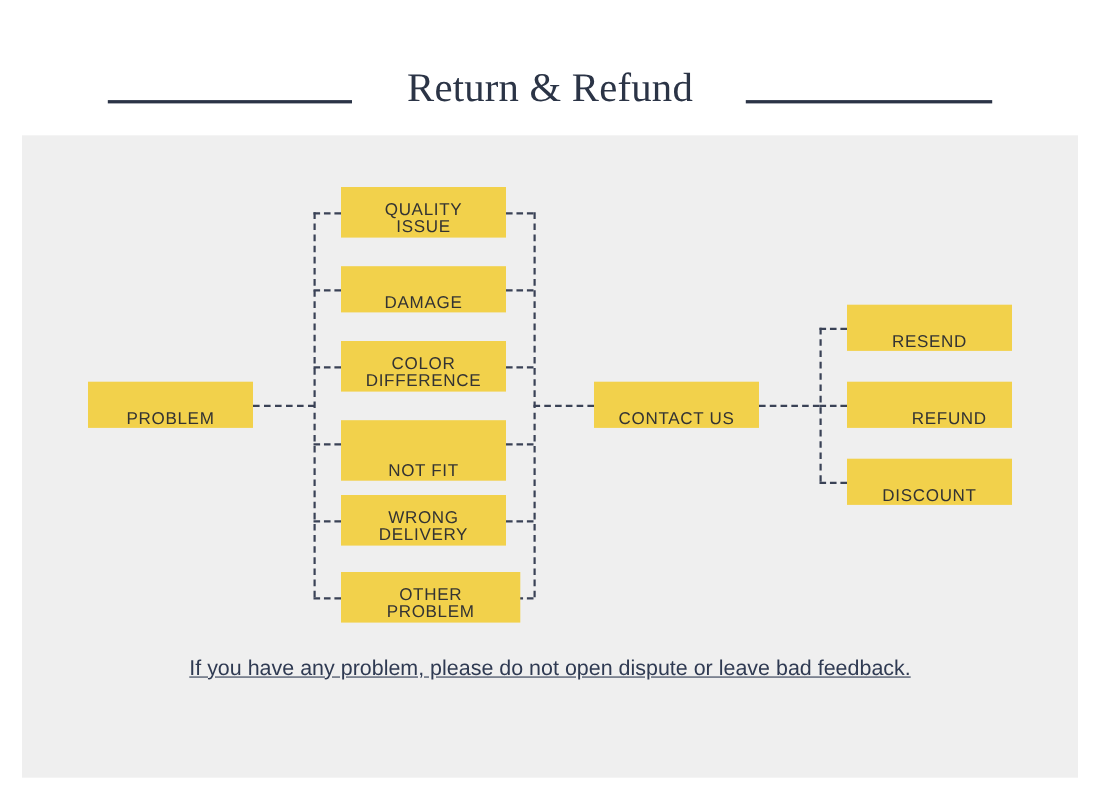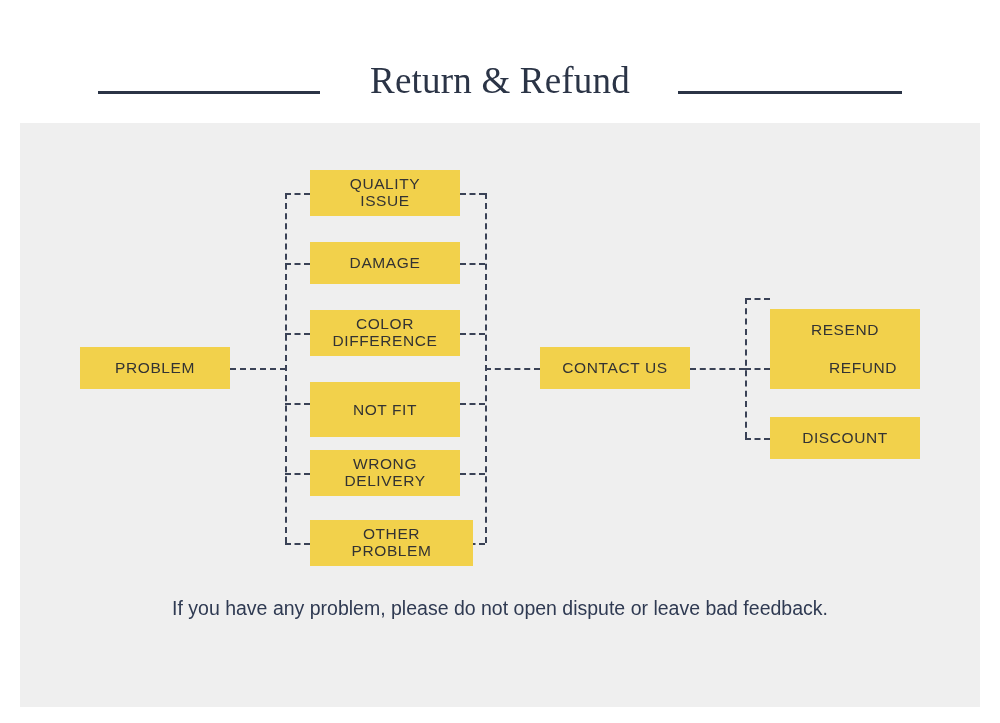--- a/index.html
+++ b/index.html
@@ -66,21 +66,21 @@
   }
 
   .node {
     position: absolute;
     background: #f2d14b;
     color: #333333;
     font-size: 15.5px;
     font-weight: 400;
     letter-spacing: 0.6px;
     display: flex;
-    align-items: center;
+    align-items: flex-end;
     justify-content: center;
     text-align: center;
     line-height: 1.12;
     box-sizing: border-box;
     z-index: 3;
   }
   .node.two-line { line-height: 1.08; }
 
   
   .conn {
@@ -100,21 +100,21 @@
   .note {
     position: absolute;
     left: 0;
     top: 470px;
     width: 960px;
     text-align: center;
     color: #2f3a52;
     font-size: 19.5px;
     line-height: 1.62;
   }
-  .note-line { display: block; white-space: nowrap; }
+  .note-line { display: block; white-space: nowrap; text-decoration: underline; }
 </style>
 </head>
 <body>
 
 <div class="header">
   <div class="header-rule left"></div>
   <div class="page-title">Return &amp; Refund</div>
   <div class="header-rule right"></div>
 </div>
 
@@ -185,21 +185,21 @@
       <span>
         <span>OTHER</span><br>
         <span>PROBLEM</span>
       </span>
     </div>
 
     <div class="node" style="left:520px; top:224px; width:150px; height:42px;">
       <span>CONTACT US</span>
     </div>
 
-    <div class="node" style="left:750px; top:154px; width:150px; height:42px;margin-top:32px;">
+    <div class="node" style="left:750px; top:154px; width:150px; height:42px;">
       <span>RESEND</span>
     </div>
 
     <div class="node" style="left:750px; top:224px; width:150px; height:42px;padding-left:36px;">
       <span>REFUND</span>
     </div>
 
     <div class="node" style="left:750px; top:294px; width:150px; height:42px;">
       <span>DISCOUNT</span>
     </div>

